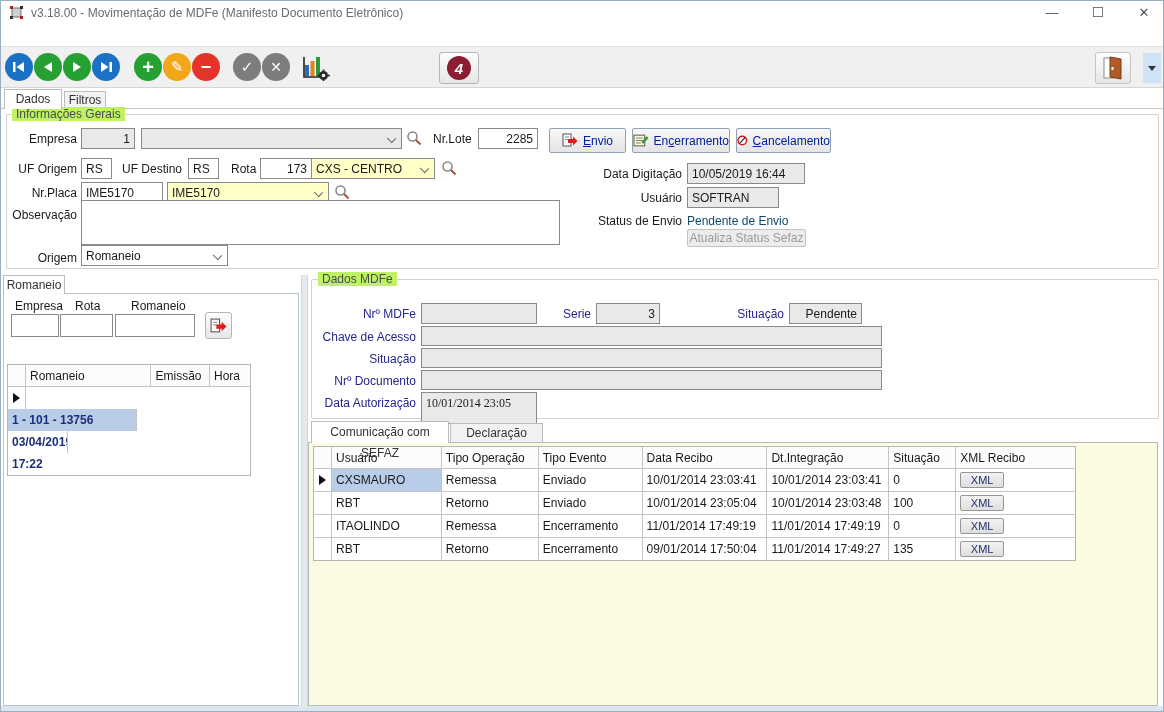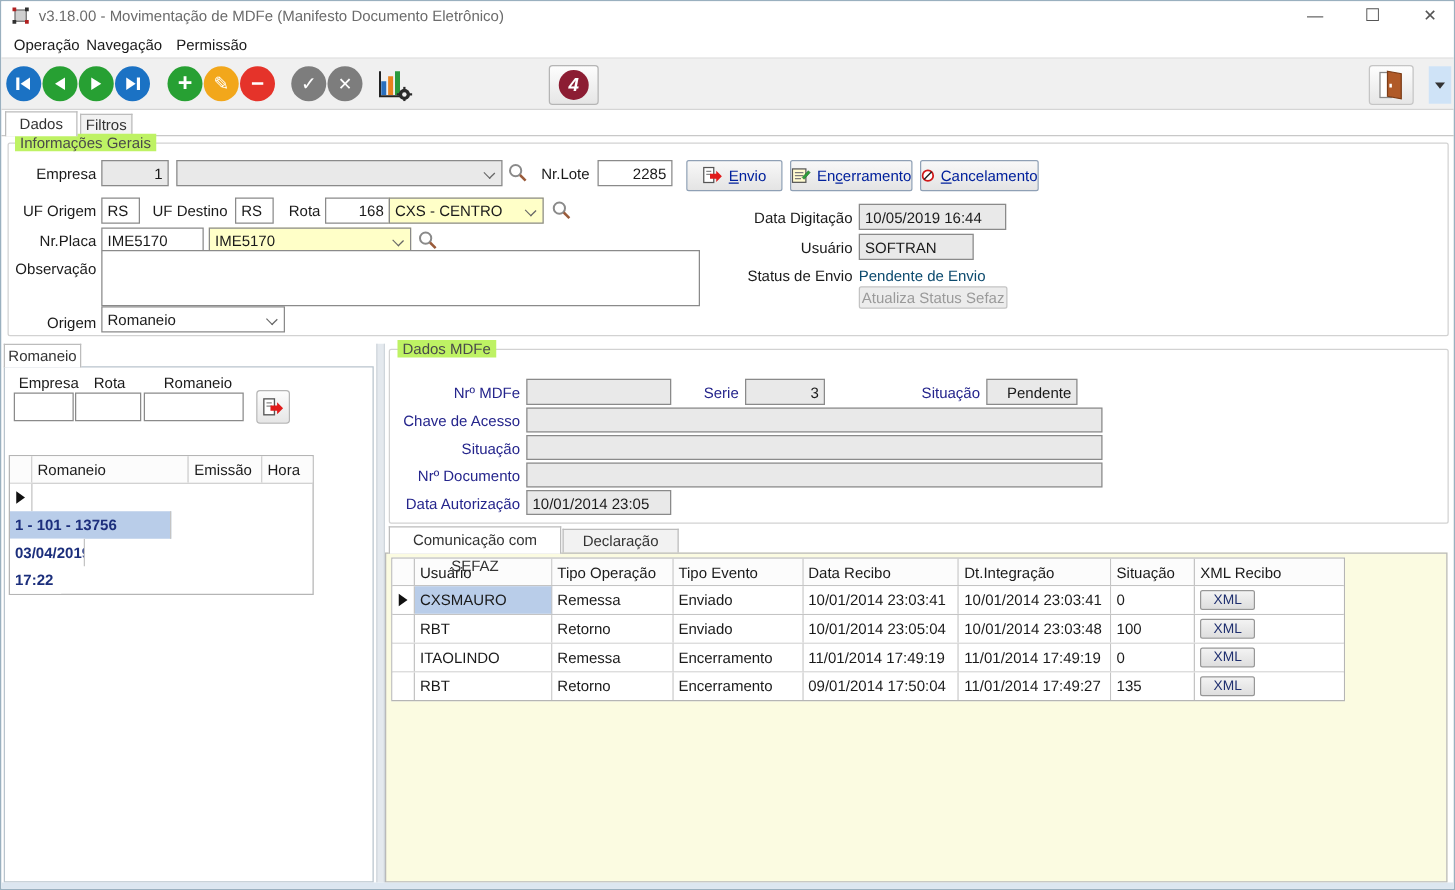--- a/index.html
+++ b/index.html
@@ -85,25 +85,20 @@
         <rect x="1" y="11" width="3" height="3" fill="#303030"></rect>
         <rect x="11" y="11" width="3" height="3" fill="#b02020"></rect>
       </svg>
     </span>
     <span class="title-text">v3.18.00 - Movimentação de MDFe (Manifesto Documento Eletrônico)</span>
     <span class="winbtn" style="left:1030px;">—</span>
     <span class="winbtn" style="left:1076px; font-size:14px;">☐</span>
     <span class="winbtn" style="left:1122px;">✕</span>
   </div>
 
-  <div class="menubar">
-    <span class="menu-item" style="left:6px;">Operação</span>
-    <span class="menu-item" style="left:64px;">Navegação</span>
-    <span class="menu-item" style="left:136px;">Permissão</span>
-  </div>
 
   <div class="toolbar">
     <div class="circbtn" style="left:4px;  background:#1b72c4;">
       <svg width="14" height="12" viewBox="0 0 14 12">
           <rect x="1" y="1" width="2.5" height="10" fill="#fff"></rect>
           <polygon points="12,1 12,11 4.5,6" fill="#fff"></polygon>
         </svg>
     </div>
     <div class="circbtn" style="left:33px; background:#27a033;">
       <svg width="10" height="12" viewBox="0 0 10 12">
@@ -215,21 +210,21 @@
       <line x1="3.2" y1="11.8" x2="11.8" y2="3.2" stroke="#222" stroke-width="1.6"></line>
     </svg>
     <span><span class="u">C</span><span>ancelamento</span></span>
   </div>
 
   <span class="lbl r" style="left:16px; top:161px; width:60px;">UF Origem</span>
   <div class="field white" style="left:80px; top:157px; width:31px;">RS</div>
   <span class="lbl" style="left:121px; top:161px;">UF Destino</span>
   <div class="field white" style="left:187px; top:157px; width:31px;">RS</div>
   <span class="lbl" style="left:230px; top:161px;">Rota</span>
-  <div class="field white ra" style="left:259px; top:157px; width:52px;">168</div>
+  <div class="field white ra" style="left:259px; top:157px; width:52px;">173</div>
   <div class="combo yellow" style="left:310px; top:157px; width:124px;"><span>CXS - CENTRO</span><span class="chev"></span></div>
   <span class="abs" style="left:440px; top:159px;">
     <svg width="16" height="16" viewBox="0 0 16 16">
         <circle cx="6.5" cy="6.5" r="4.5" fill="none" stroke="#8a8a8a" stroke-width="1.6"></circle>
         <line x1="10" y1="10" x2="14.5" y2="14.5" stroke="#9a5b3a" stroke-width="2"></line>
       </svg>
   </span>
 
   <span class="lbl r" style="left:16px; top:185px; width:60px;">Nr.Placa</span>
   <div class="field white" style="left:80px; top:181px; width:82px;">IME5170</div>
@@ -303,21 +298,21 @@
   <span class="lbl r navy" style="left:705px; top:306px; width:78px;">Situação</span>
   <div class="field ra" style="left:788px; top:302px; width:73px;">Pendente</div>
 
   <span class="lbl r navy" style="left:318px; top:329px; width:97px;">Chave de Acesso</span>
   <div class="field" style="left:420px; top:325px; width:461px; height:20px;"></div>
   <span class="lbl r navy" style="left:318px; top:351px; width:97px;">Situação</span>
   <div class="field" style="left:420px; top:347px; width:461px; height:20px;"></div>
   <span class="lbl r navy" style="left:318px; top:373px; width:97px;">Nrº Documento</span>
   <div class="field" style="left:420px; top:369px; width:461px; height:20px;"></div>
   <span class="lbl r navy" style="left:310px; top:395px; width:105px;">Data Autorização</span>
-  <div class="field" style="left:420px; top:391px; width:116px; height:20px;">10/01/2014 23:05</div>
+  <div class="field" style="left:420px; top:391px; width:116px; height:32px;font-family:Liberation Serif, serif;">10/01/2014 23:05</div>
 
   <div class="tab active" style="left:310px; top:420px; width:138px; height:22px; line-height:21px;">Comunicação com SEFAZ</div>
   <div class="tab" style="left:449px; top:422px; width:93px; height:20px; line-height:19px;">Declaração MDFe</div>
 
   <div class="yellowpane" style="left:307px; top:441px; width:850px; height:264px;"></div>
 
   <div class="grid" style="left:312px; top:445px; width:763px;">
     <div class="grow ghead">
       <div class="gcell gsel"></div>
       <div class="gcell" style="width:110px;">Usuário</div>

